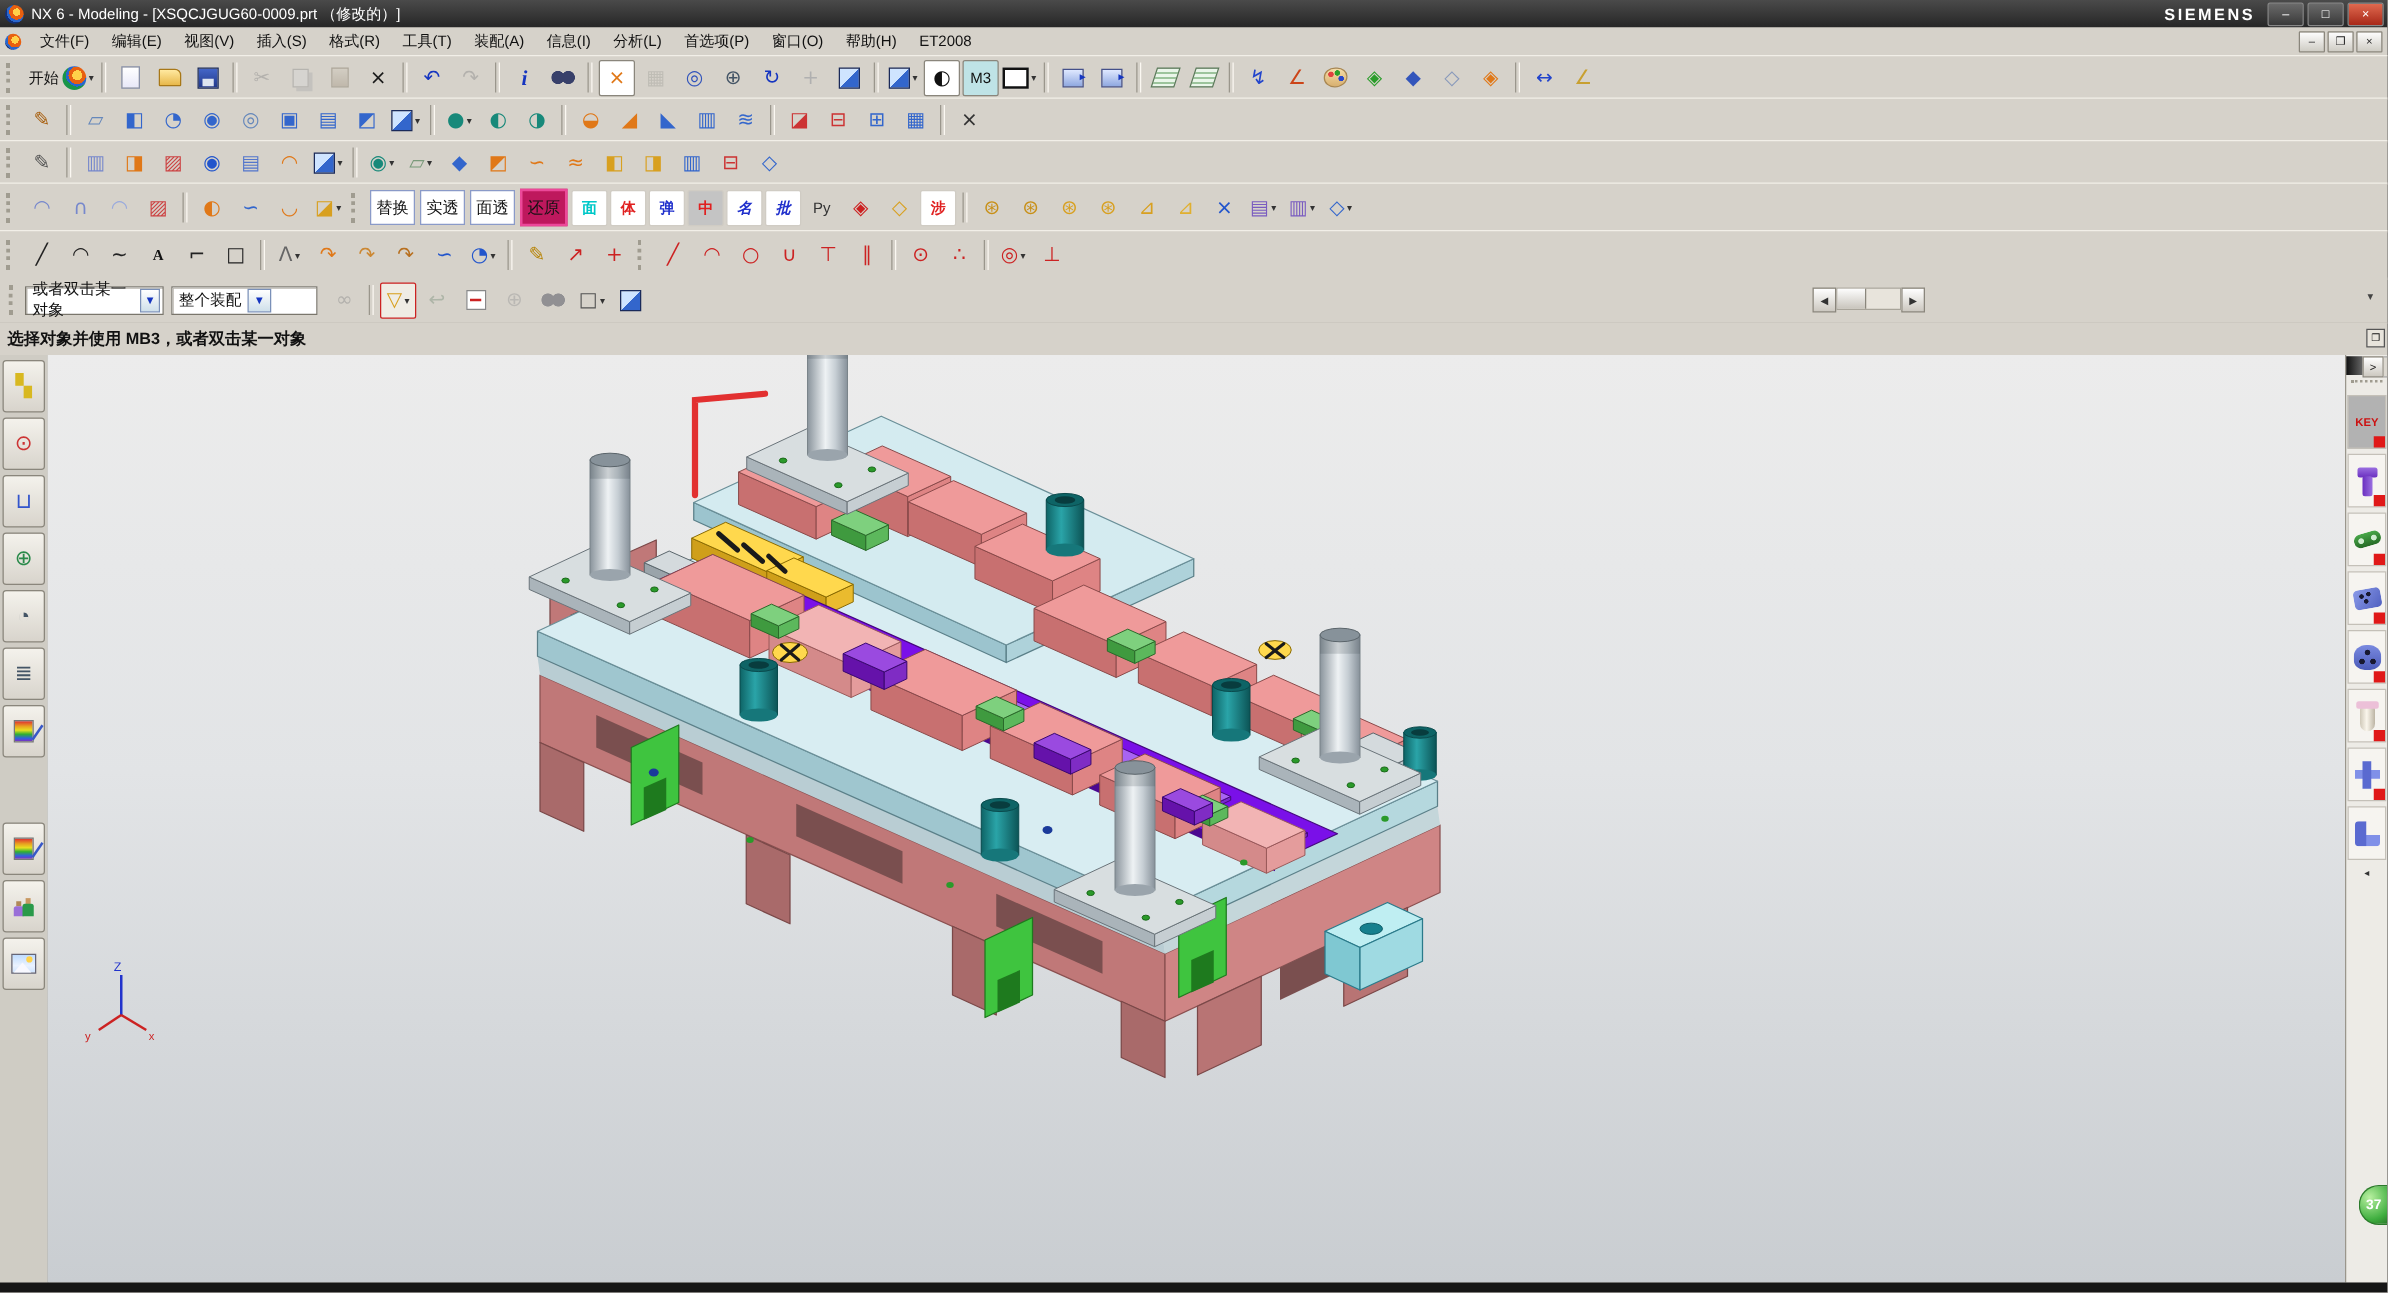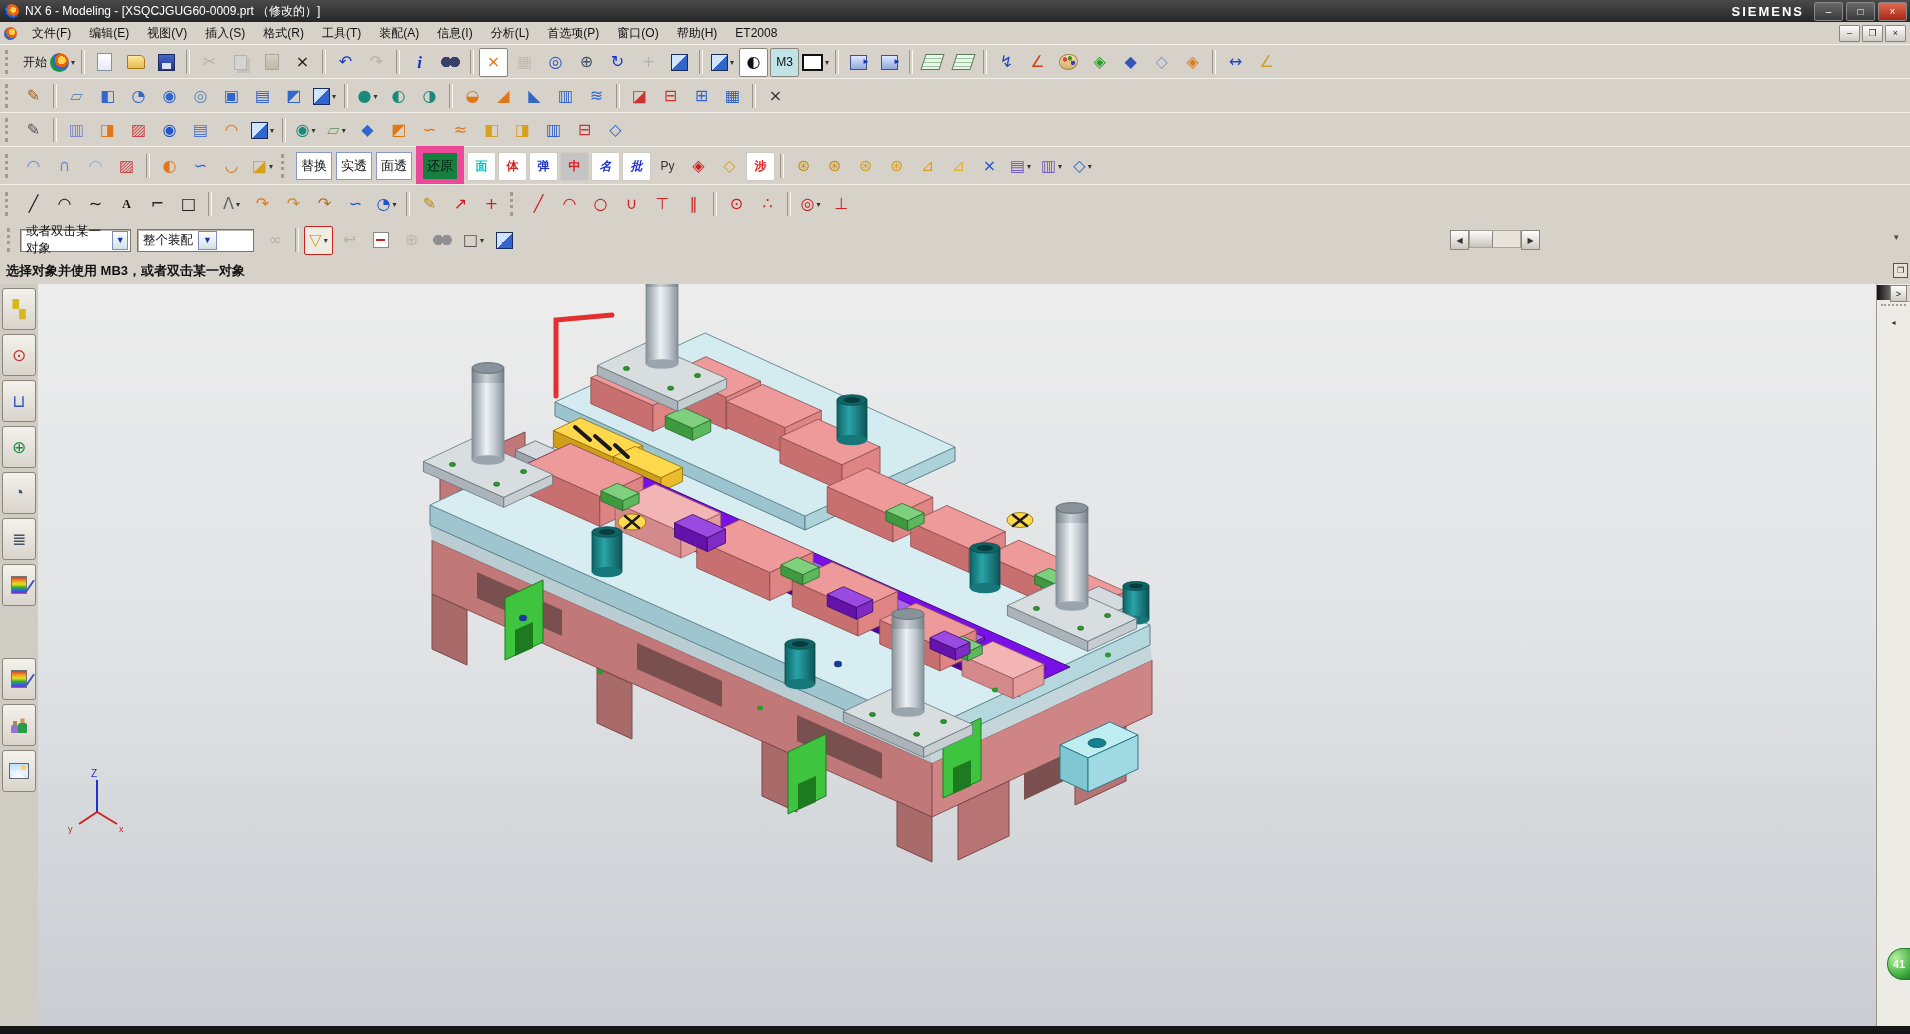--- a/index.html
+++ b/index.html
@@ -32,21 +32,21 @@
   .tbtn .g{font-size:16px;line-height:1;font-family:"DejaVu Sans",sans-serif;}
   .tbtn.grey{opacity:.45;filter:grayscale(60%);}
   .tbtn.boxed{border:1px solid #8a867c;background:#fff;}
   .tbtn.hl{border:1px solid #cc2222;background:#efece4;}
   .tbtn .tlabel{font-size:12px;padding:0 3px;}
   .dd{font-size:8px;color:#333;margin-left:2px;}
   .tsep{width:2px;height:24px;border-left:1px solid #9a968c;border-right:1px solid #fbf8f2;margin:0 4px;flex:0 0 auto;}
   .grip{width:5px;height:24px;border-left:3px dotted #a09c90;margin:0 5px 0 3px;flex:0 0 auto;}
   .btn3d{border:1px solid #8a9ac8;background:#fff;padding:1px 4px;margin:0 2px;font-size:13px;height:24px;
     display:inline-flex;align-items:center;flex:0 0 auto;}
-  .btn3d.active{border:7px solid #ec4899;background:#15803d;}
+  .btn3d.active{border:2px solid #ec4899;background:#be185d;}
   .charbtn{width:26px;height:27px;background:#fff;border:1px solid #d0ccc4;display:inline-flex;align-items:center;
     justify-content:center;font-size:18px;font-weight:bold;margin:0 1px;flex:0 0 auto;}
   .charbtn.gray{background:#c4c4c4;}
   .charbtn.italic{font-style:italic;}
   .serif{font-family:"Liberation Serif","DejaVu Serif",serif;font-weight:bold;font-size:18px;}
   
   .sh{display:inline-block;position:relative;width:18px;height:16px;}
   .sh.logo{width:19px;height:19px;border-radius:50%;
     background:radial-gradient(circle at 62% 38%, #ffd24a 0 4px, #e86010 4px 7px, #2a66cc 7px 9px, #18954a 9px);}
   .sh.page{width:13px;height:16px;background:linear-gradient(#ffffff,#e8e8f8);border:1px solid #8890a8;}
@@ -984,21 +984,47 @@
       </svg>
     </div>
 
     <div id="rightpanel">
       <div id="panel-scroll">
         <span class="pthumb"></span>
         <span class="pbtn">&gt;</span>
         <span class="ptrack"></span>
       </div>
       <div id="panel-grip"></div>
+      <div id="panel-tiles">
+          <div class="tile t-key hasbadge">
+            <span class="tlab">KEY</span>
+          </div>
+          <div class="tile t-screw hasbadge">
+            <span class="tshape"></span>
+          </div>
+          <div class="tile t-link hasbadge">
+            <span class="tshape"></span>
+          </div>
+          <div class="tile t-bracket hasbadge">
+            <span class="tshape"></span>
+          </div>
+          <div class="tile t-trefoil hasbadge">
+            <span class="tshape"></span>
+          </div>
+          <div class="tile t-punch hasbadge">
+            <span class="tshape"></span>
+          </div>
+          <div class="tile t-cross hasbadge">
+            <span class="tshape"></span>
+          </div>
+          <div class="tile t-elbow">
+            <span class="tshape"></span>
+          </div>
+        </div>
       <div id="panel-collapse">◂</div>
     </div>
 
-    <div id="notify-badge">41</div>
+    <div id="notify-badge">37</div>
 
   </div>
 
   <div id="bottombar"></div>
 </div>
 
 </body></html>

